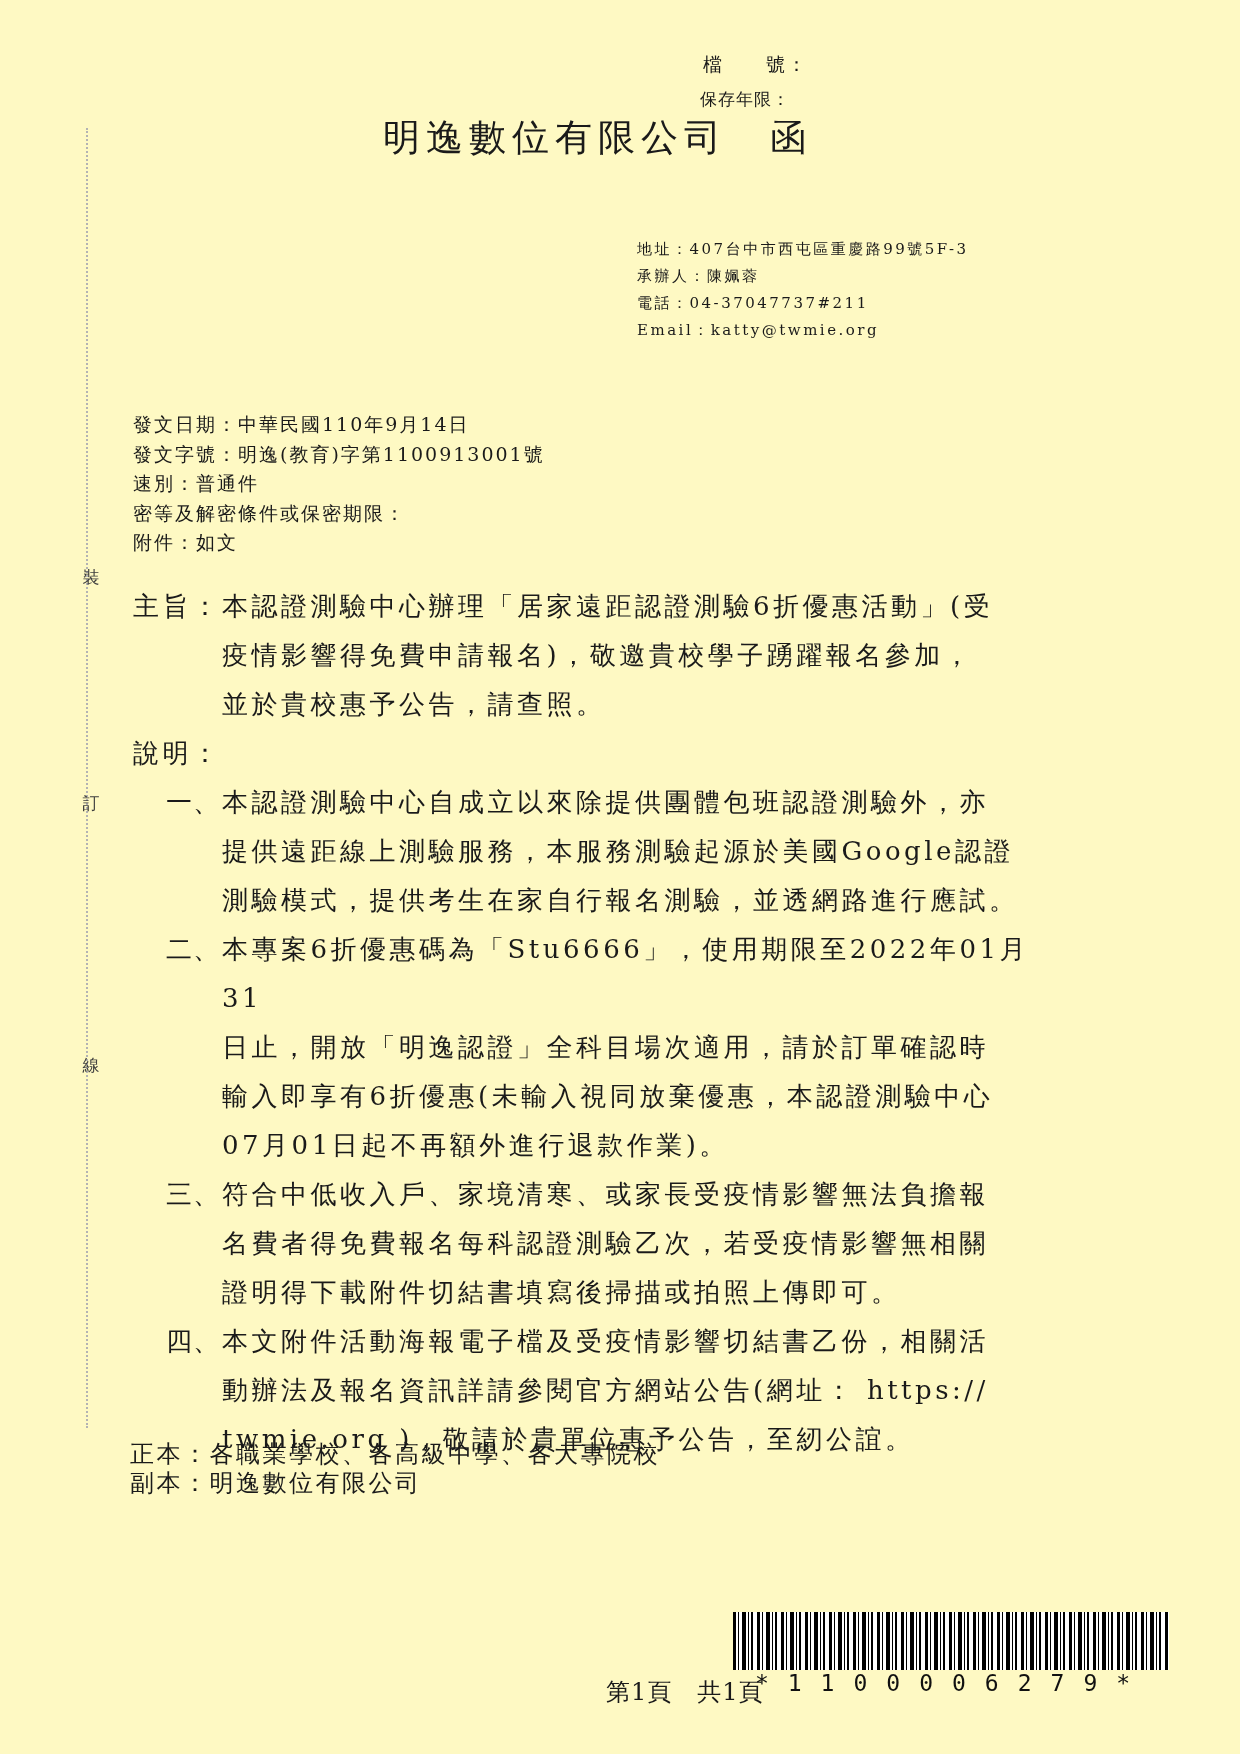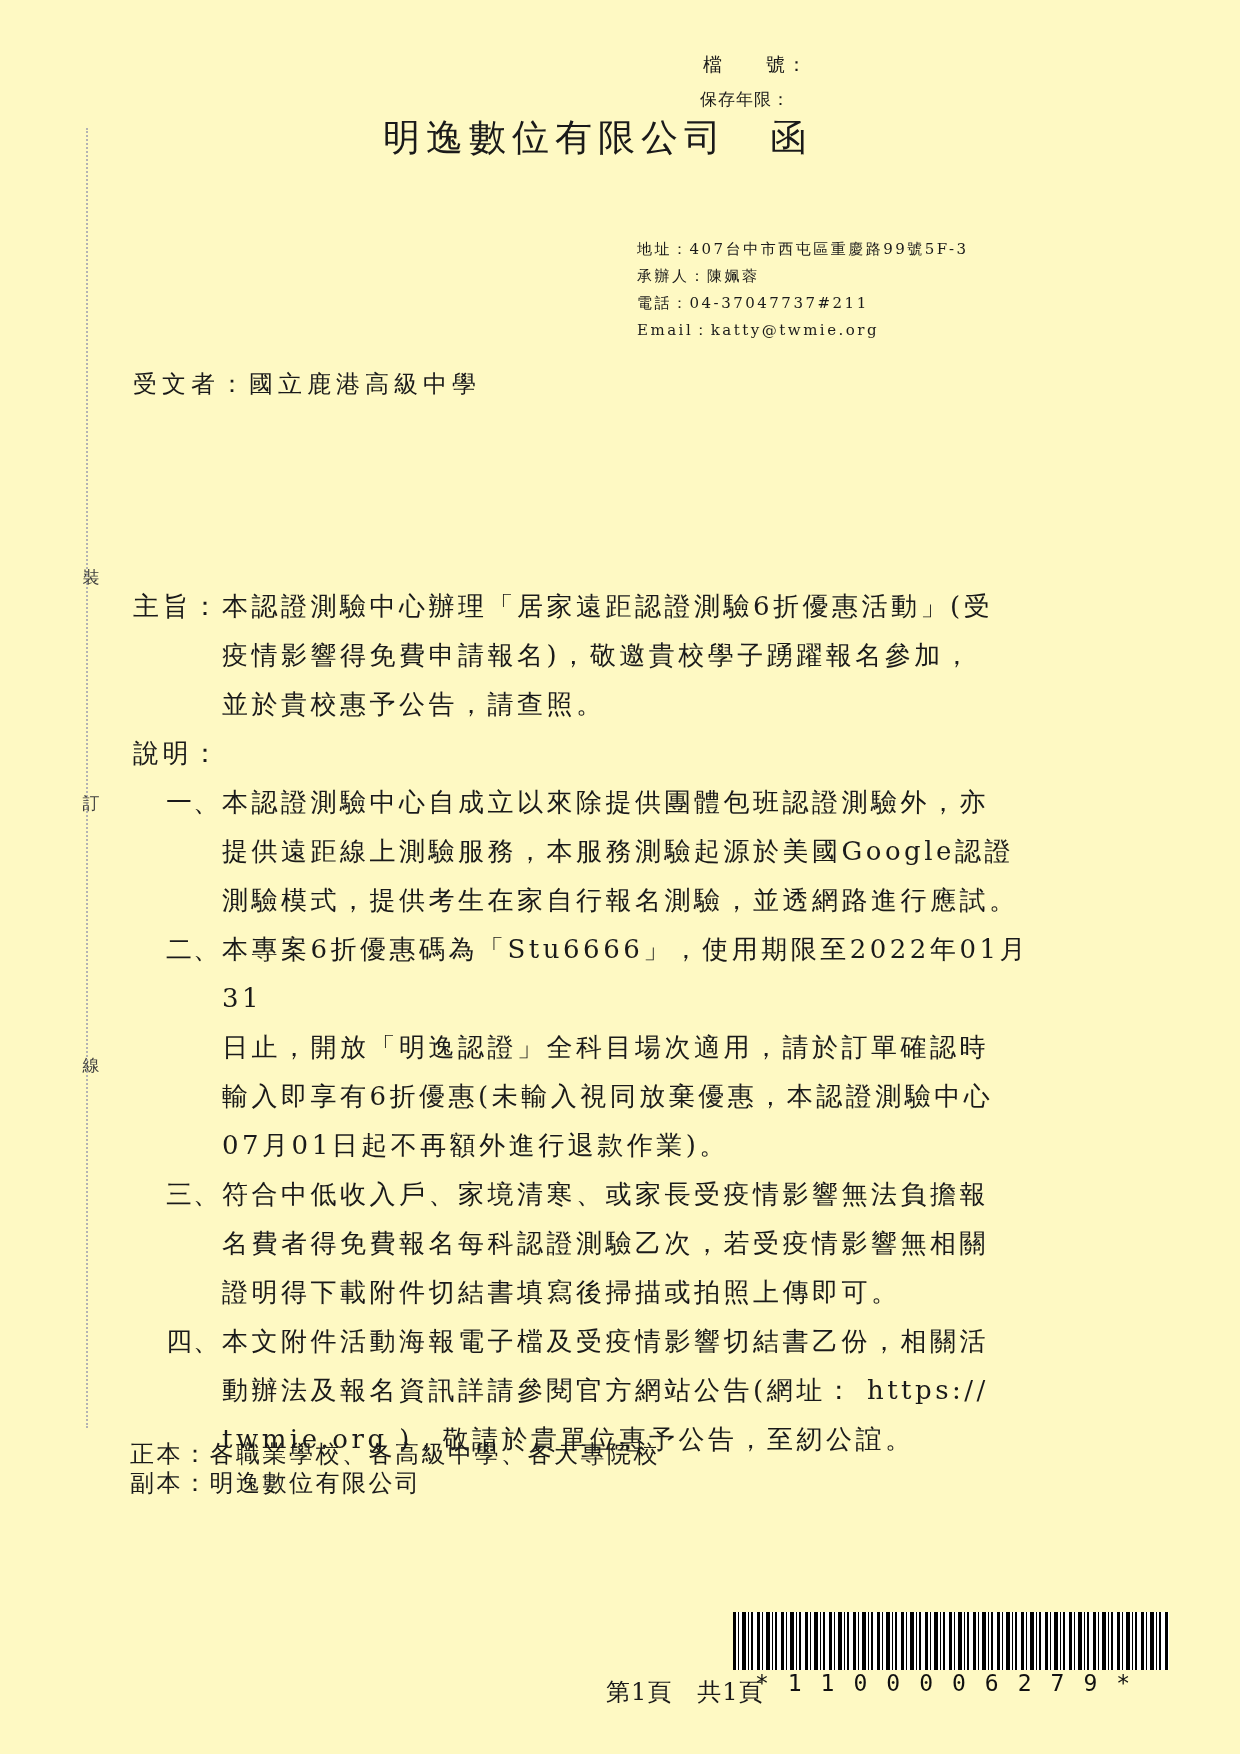--- a/index.html
+++ b/index.html
@@ -53,22 +53,26 @@
   <div class="abs file-no">檔　　號：</div>
   <div class="abs retention">保存年限：</div>
 
   <div class="abs doc-title">明逸數位有限公司　函</div>
 
   <div class="abs contact">地址：407台中市西屯區重慶路99號5F-3
 承辦人：陳姵蓉
 電話：04-37047737#211
 Email：katty@twmie.org</div>
 
-  <div class="abs recipient">受文者：國立鹿港高級中學</div>
 
+  <div class="abs meta">發文日期：中華民國110年9月14日
+發文字號：明逸(教育)字第1100913001號
+速別：普通件
+密等及解密條件或保密期限：
+附件：如文</div>
 
   <div class="abs body-flow">
     <div class="row">
       <span class="row-label">主旨：</span>
       <div class="row-text">本認證測驗中心辦理「居家遠距認證測驗6折優惠活動」(受
 疫情影響得免費申請報名)，敬邀貴校學子踴躍報名參加，
 並於貴校惠予公告，請查照。</div>
     </div>
     <div>說明：</div>
 

